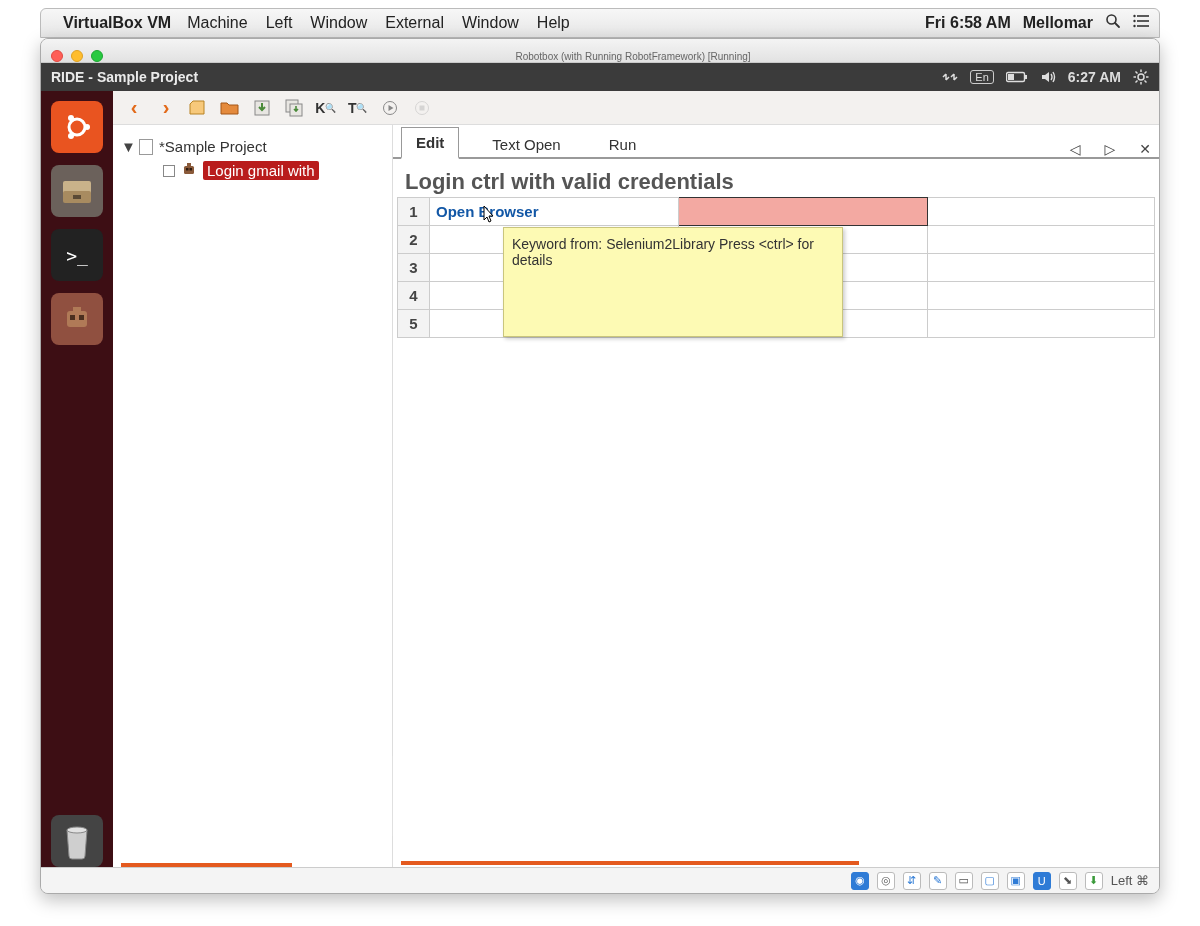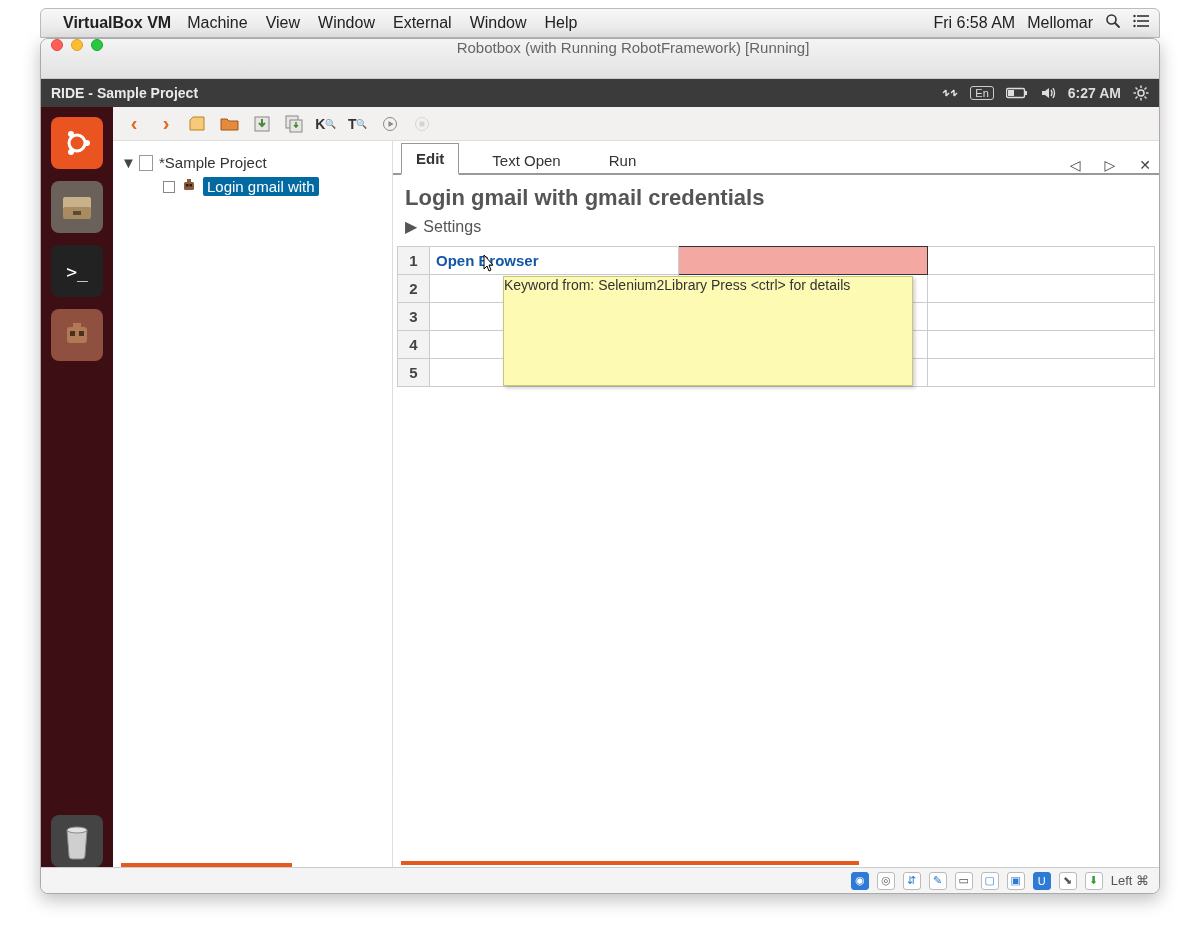--- a/index.html
+++ b/index.html
@@ -17,38 +17,38 @@
     border: 1px solid #bbb;
     border-radius: 6px 6px 0 0;
     display: flex; align-items: center;
     font-size: 16px; color: #222;
     padding: 0 8px;
   }
   .mac-menubar .apple { font-size: 18px; margin: 0 10px 0 4px; }
   .mac-menubar .app-name { font-weight: 700; margin-right: 16px; }
   .mac-menubar .menu-item { margin-right: 18px; cursor: default; }
   .mac-menubar .spacer { flex: 1; }
-  .mac-menubar .right-item { margin-left: 12px; font-weight: 400; }
+  .mac-menubar .right-item { margin-left: 12px; font-weight: 700; }
   .mac-menubar .icon { margin-left: 12px; }
 
   
   .vm-window {
     position: absolute; left: 40px; top: 38px; right: 40px; bottom: 32px;
     border: 1px solid #aaa;
     border-radius: 8px;
     overflow: hidden;
     background: #eee;
     box-shadow: 0 6px 18px rgba(0,0,0,0.25);
     display: flex; flex-direction: column;
   }
   .vm-titlebar {
-    height: 40px; background: linear-gradient(#f4f4f4,#e2e2e2);
+    height: 24px; background: linear-gradient(#f4f4f4,#e2e2e2);
     border-bottom: 1px solid #c9c9c9;
-    display: flex; align-items: flex-start; padding: 0 10px;
-    color: #555; font-size: 15px;
+    display: flex; align-items: flex-end; padding: 0 10px;
+    color: #555; font-size: 10px;
   }
   .traffic-lights { display: flex; gap: 8px; margin-right: 14px; }
   .tl { width: 12px; height: 12px; border-radius: 50%; }
   .tl.red { background: #ff5f57; border:1px solid #e14942; }
   .tl.yel { background: #ffbd2e; border:1px solid #dfa123; }
   .tl.grn { background: #28c940; border:1px solid #1da631; }
   .vm-title { flex: 1; text-align: center; color: #666; }
 
   
   .guest-panel {
@@ -109,21 +109,21 @@
   }
   .tree-item { display:flex; align-items:center; gap:6px; padding:3px 2px; }
   .tree-item .caret { width:12px; text-align:center; color:#444; }
   .tree-item.indent1 { padding-left: 22px; }
   .tree-item.indent2 { padding-left: 44px; }
   .tree-item .doc-icon { width:14px;height:16px;border:1px solid #999;background:#fff;}
   .tree-item .chk { width:12px;height:12px;border:1px solid #888; }
   .tree-item .robot-icon { color:#7a4a2a; }
   .tree-item .folder-icon { color:#c9a227; }
   .tree-item.selected .label-text {
-    background:#0369a1; color:#fff; padding:1px 4px; border-radius:2px;
+    background:#b91c1c; color:#fff; padding:1px 4px; border-radius:2px;
   }
   .tree-orange-bar {
     position:absolute; left:8px; right:100px; bottom:0; height:4px; background:#e45a1f;
   }
 
   .ride-editor {
     flex:1; display:flex; flex-direction:column; background:#fff; position:relative;
   }
   .tab-strip {
     display:flex; align-items:flex-end; height:34px; padding:0 8px; gap:18px;
@@ -158,22 +158,22 @@
     border:1px solid #ccc; height:28px; padding:2px 6px; overflow:hidden; white-space:nowrap;
   }
   table.grid th.rownum {
     width:32px; background:#f3f3f3; font-weight:700; text-align:center; color:#444;
   }
   .cell-keyword { color:#1257a6; font-weight:700; }
   .cell-hl { background:#f3a9a2; border:1px solid #333 !important; }
 
   .tooltip {
     position:absolute; left:110px; top:30px; z-index:30;
-    width:410px; min-height:110px; background:#fdfab4;
-    border:1px solid #c9c57d; font-size:14px; color:#333;
+    width:340px; min-height:110px; background:#fdfab4;
+    border:1px solid #c9c57d; padding:8px; font-size:14px; color:#333;
     box-shadow: 2px 2px 4px rgba(0,0,0,0.2);
   }
   .cursor-arrow {
     position:absolute; left:90px; top:8px; z-index:31; font-size:18px; color:#111;
   }
   .editor-orange-bar {
     position:absolute; left:8px; right:300px; bottom:2px; height:4px; background:#e45a1f;
   }
 
   
@@ -191,21 +191,21 @@
     background:#fff; opacity:0.10; border-radius:10px; z-index:5;
   }
 </style>
 </head>
 <body>
 
 <div class="mac-menubar">
   <span class="apple"></span>
   <span class="app-name">VirtualBox VM</span>
   <span class="menu-item">Machine</span>
-  <span class="menu-item">View</span>
+  <span class="menu-item">Left</span>
   <span class="menu-item">Window</span>
   <span class="menu-item">External</span>
   <span class="menu-item">Window</span>
   <span class="menu-item">Help</span>
   <span class="spacer"></span>
   <span class="right-item">Fri 6:58 AM</span>
   <span class="right-item">Mellomar</span>
   <span class="icon">
     <svg width="16" height="16" viewBox="0 0 16 16">
         <circle cx="6.5" cy="6.5" r="4.5" fill="none" stroke="#333" stroke-width="1.6"></circle>
@@ -391,24 +391,21 @@
           <div class="tab-strip">
             <div class="tab active">Edit</div>
             <div class="tab">Text Open</div>
             <div class="tab">Run</div>
             <span class="spacer"></span>
             <span class="tab-ctrl">◁</span>
             <span class="tab-ctrl">▷</span>
             <span class="tab-ctrl">✕</span>
           </div>
 
-          <div class="ed-title">Login gmail with gmail credentials</div>
-          <div class="ed-settings">
-            <span class="tri">▶</span><span>Settings</span>
-          </div>
+          <div class="ed-title">Login ctrl with valid credentials</div>
 
           <div class="grid-wrap">
             <table class="grid">
               <colgroup>
                 <col style="width:32px">
                 <col style="width:33%">
                 <col style="width:33%">
                 <col style="width:30%">
               </colgroup>
               <tbody>

